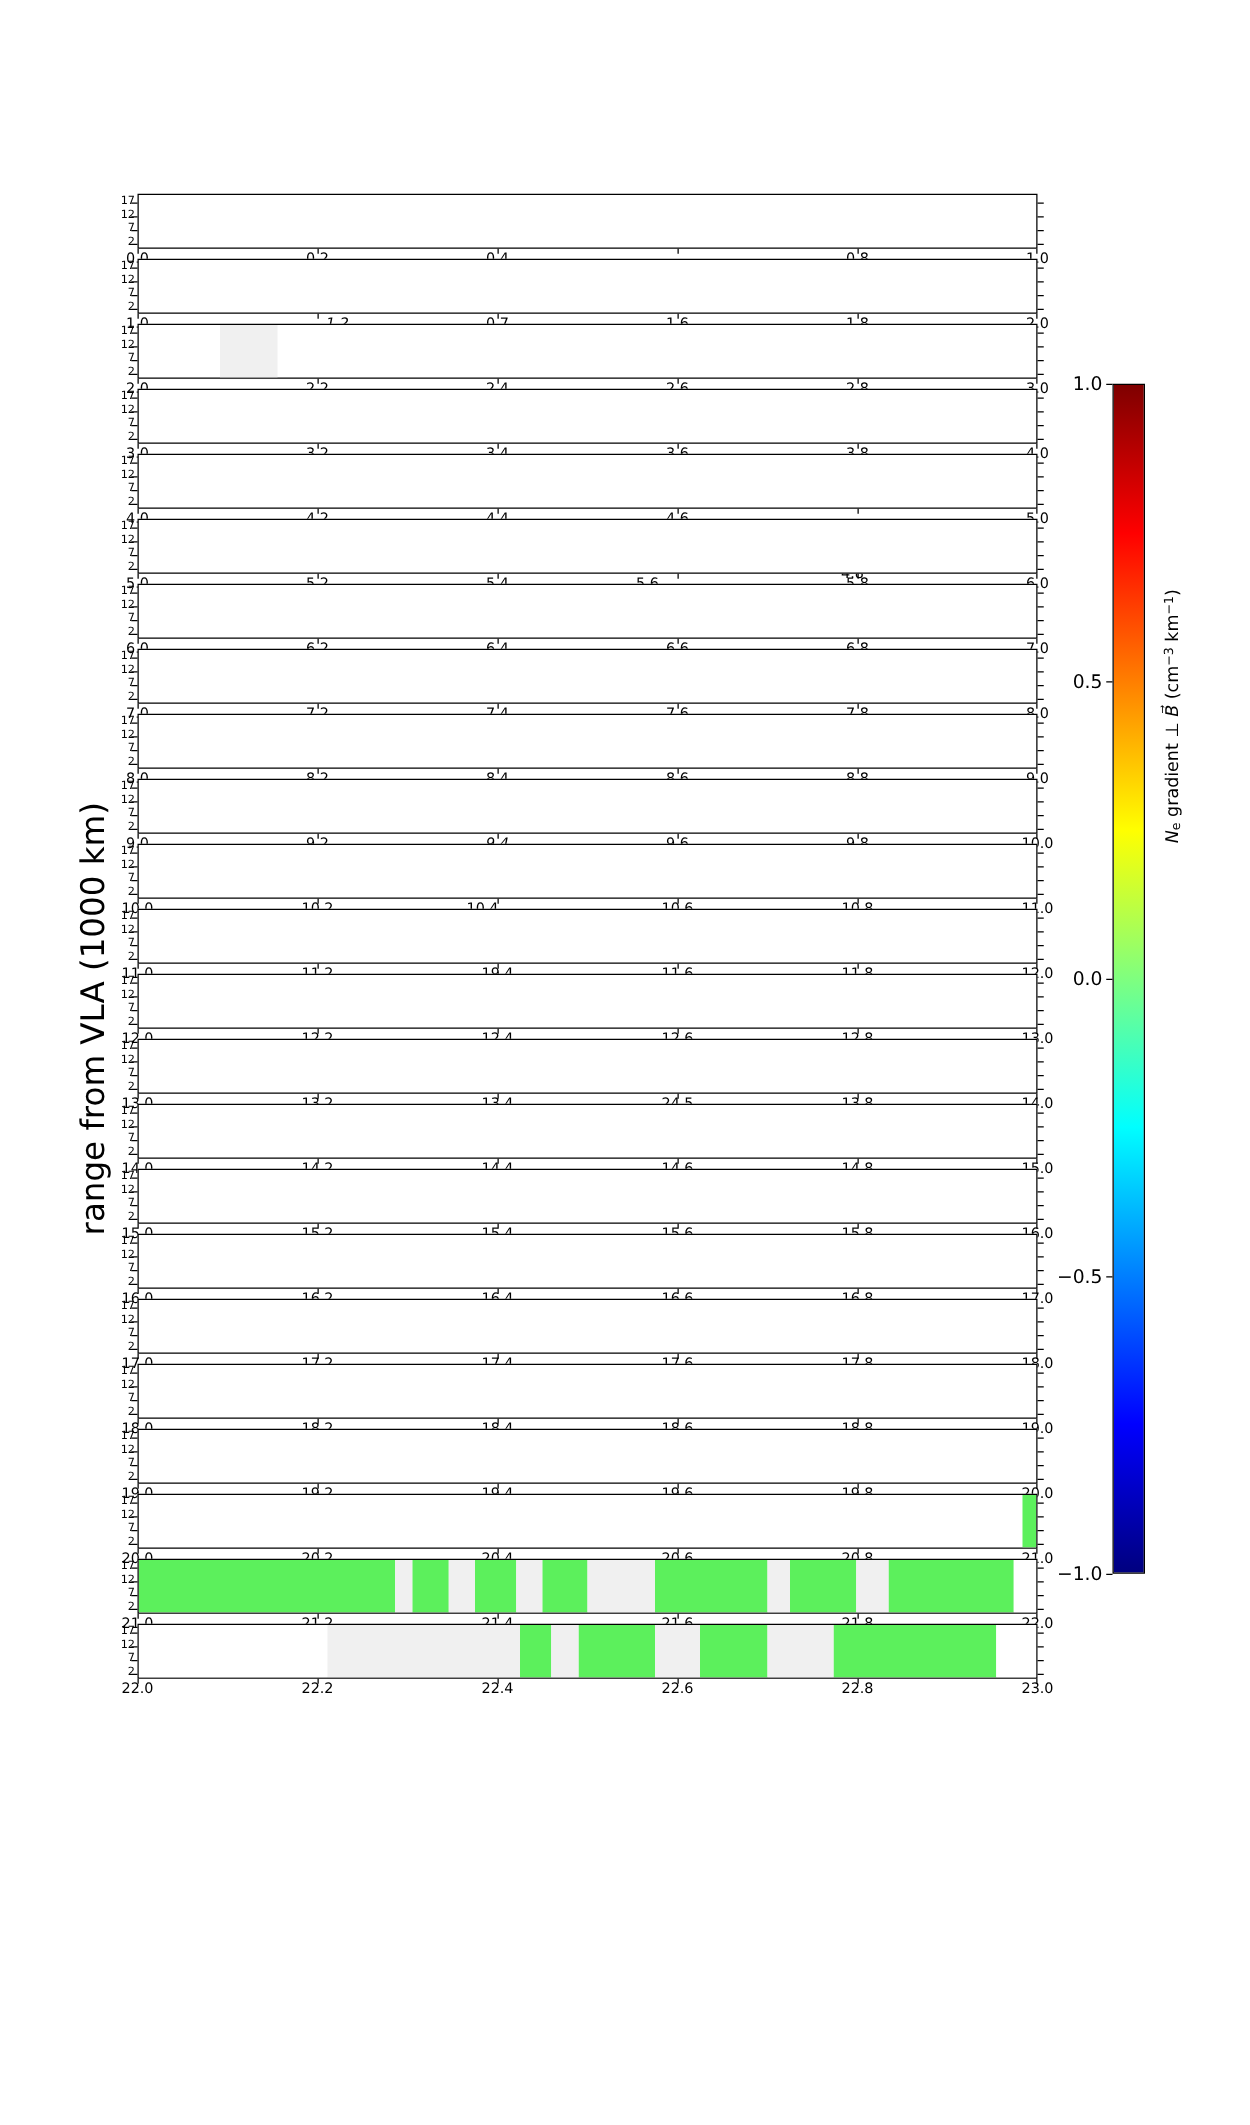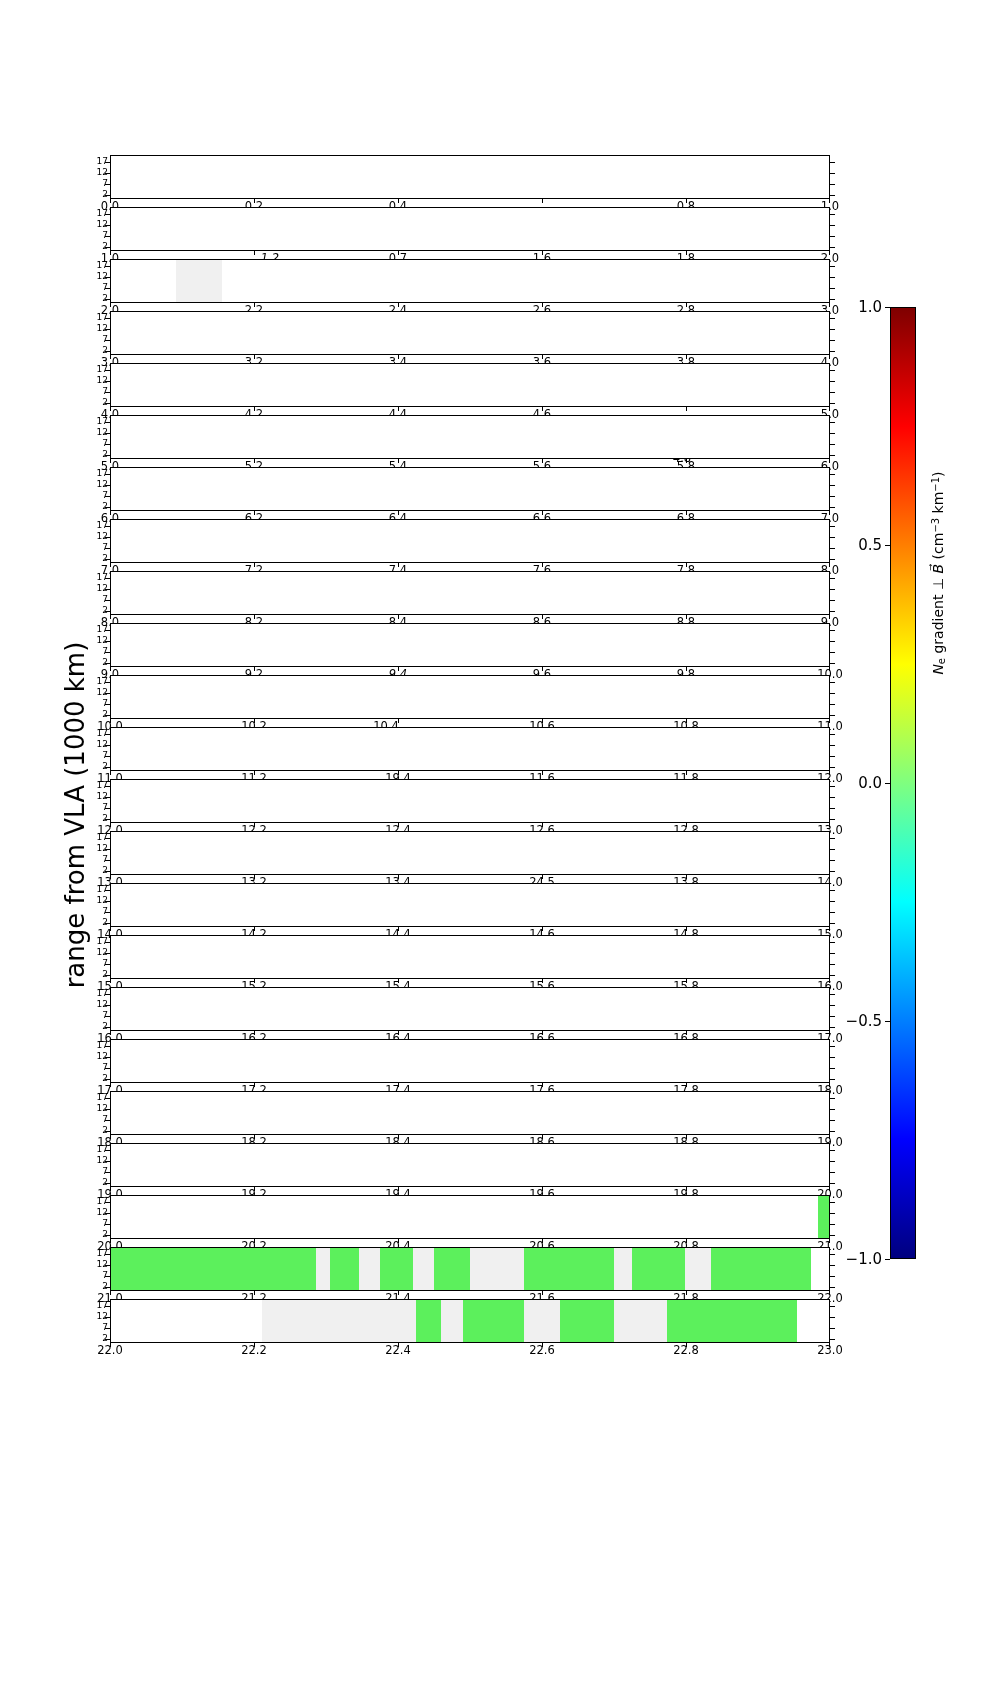--- a/index.html
+++ b/index.html
@@ -365,21 +365,21 @@
         <div class="ytick" style="top: 39.6px;"></div>
         <div class="ytickr" style="top: 39.6px;"></div>
         <div class="ylabeltxt" style="top: 34.6px;">2</div>
         <div class="xtick" style="left: 0px;"></div>
         <div class="xlab" style="transform: translateX(-50%); left: 0px;">5.0</div>
         <div class="xtick" style="left: 144px;"></div>
         <div class="xlab" style="left: 144px;">5.2</div>
         <div class="xtick" style="left: 288px;"></div>
         <div class="xlab" style="left: 288px;">5.4</div>
         <div class="xtick" style="left: 432px;"></div>
-        <div class="xlab" style="left: 432px;">5.6</div>
+        <div class="xlab" style="left: 408px;">5.6</div>
         <div class="xtick" style="left: 576px;"></div>
         <div class="xlab" style="left: 576px;">5.8</div>
         <div class="xtick" style="left: 719px;"></div>
         <div class="xlab" style="transform: translateX(-50%); left: 720px;">6.0</div>
       </div>
       <div class="panel">
         <div class="panel-axes">
           <div class="panel-data"></div>
         </div>
         <div class="ytick" style="top: 6.6px;"></div>

